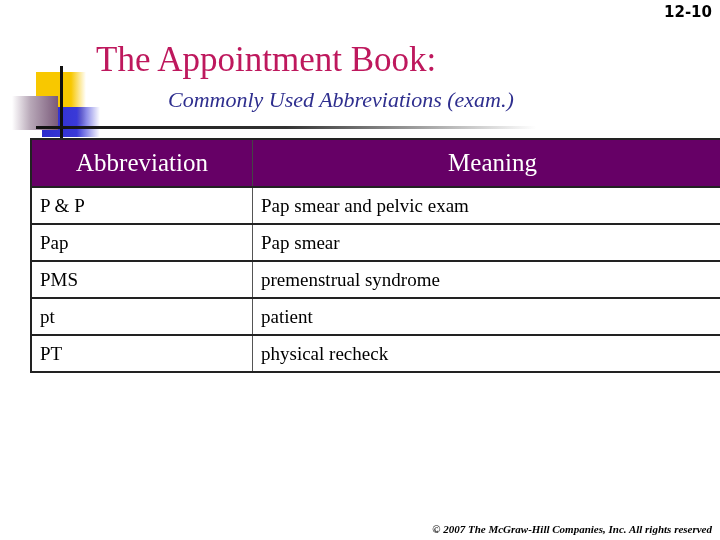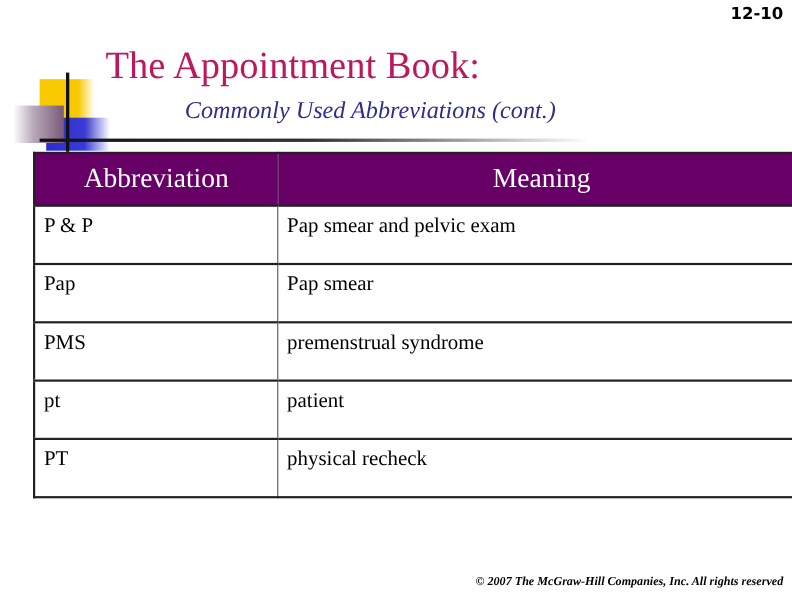--- a/index.html
+++ b/index.html
@@ -7,36 +7,36 @@
   .slide-num { position:absolute; top:3px; right:8px; font-family:"DejaVu Sans", sans-serif; font-weight:bold; font-size:15px; color:#000; }
   .deco-yellow { position:absolute; left:36px; top:72px; width:50px; height:52px; background:linear-gradient(to right,#f8c800 0%,#f8c800 70%,rgba(248,200,0,0) 100%); }
   .deco-blue { position:absolute; left:42px; top:107px; width:58px; height:30px; background:linear-gradient(to right,#2c2ccc 0%,#3a3ad8 60%,rgba(60,60,220,0) 100%); }
   .deco-gray { position:absolute; left:12px; top:96px; width:46px; height:34px; background:linear-gradient(to right,#ffffff 0%,#b8a8b8 40%,#7a5a7a 100%); }
   .deco-vline { position:absolute; left:60px; top:66px; width:3px; height:72px; background:#111; }
   .deco-hline { position:absolute; left:36px; top:126px; width:500px; height:3px; background:linear-gradient(to right,#111 0%,#333 50%,rgba(60,60,60,0) 100%); }
   .title { position:absolute; left:96px; top:40px; font-size:35px; color:#be185d; margin:0; font-weight:normal; }
   .subtitle { position:absolute; left:168px; top:87px; font-size:22px; font-style:italic; color:#2e2e8e; margin:0; font-weight:normal; }
   table { position:absolute; left:30px; top:138px; width:704px; border-collapse:collapse; border:2px solid #222; }
   th { background:#660066; color:#ffffff; font-size:25px; font-weight:normal; height:46px; padding:0; border:1px solid #444; }
-  td { font-size:19px; color:#000; height:35px; padding:0 0 16px 8px; border:1px solid #555; border-top:2px solid #222; }
+  td { font-size:19px; color:#000; height:35px; padding:0 0 0 8px; border:1px solid #555; border-top:2px solid #222; }
   td.c1 { width:212px; }
 </style>
 </head>
 <body>
 
 <div class="slide-num">12-10</div>
 
 <div class="deco-yellow"></div>
 <div class="deco-blue"></div>
 <div class="deco-gray"></div>
 <div class="deco-vline"></div>
 <div class="deco-hline"></div>
 
 <h1 class="title">The Appointment Book:</h1>
-<h2 class="subtitle">Commonly Used Abbreviations (cont.)</h2>
+<h2 class="subtitle">Commonly Used Abbreviations (exam.)</h2>
 
 <table>
   <thead>
     <tr>
       <th>Abbreviation</th>
       <th>Meaning</th>
     </tr>
   </thead>
   <tbody>
     <tr>

